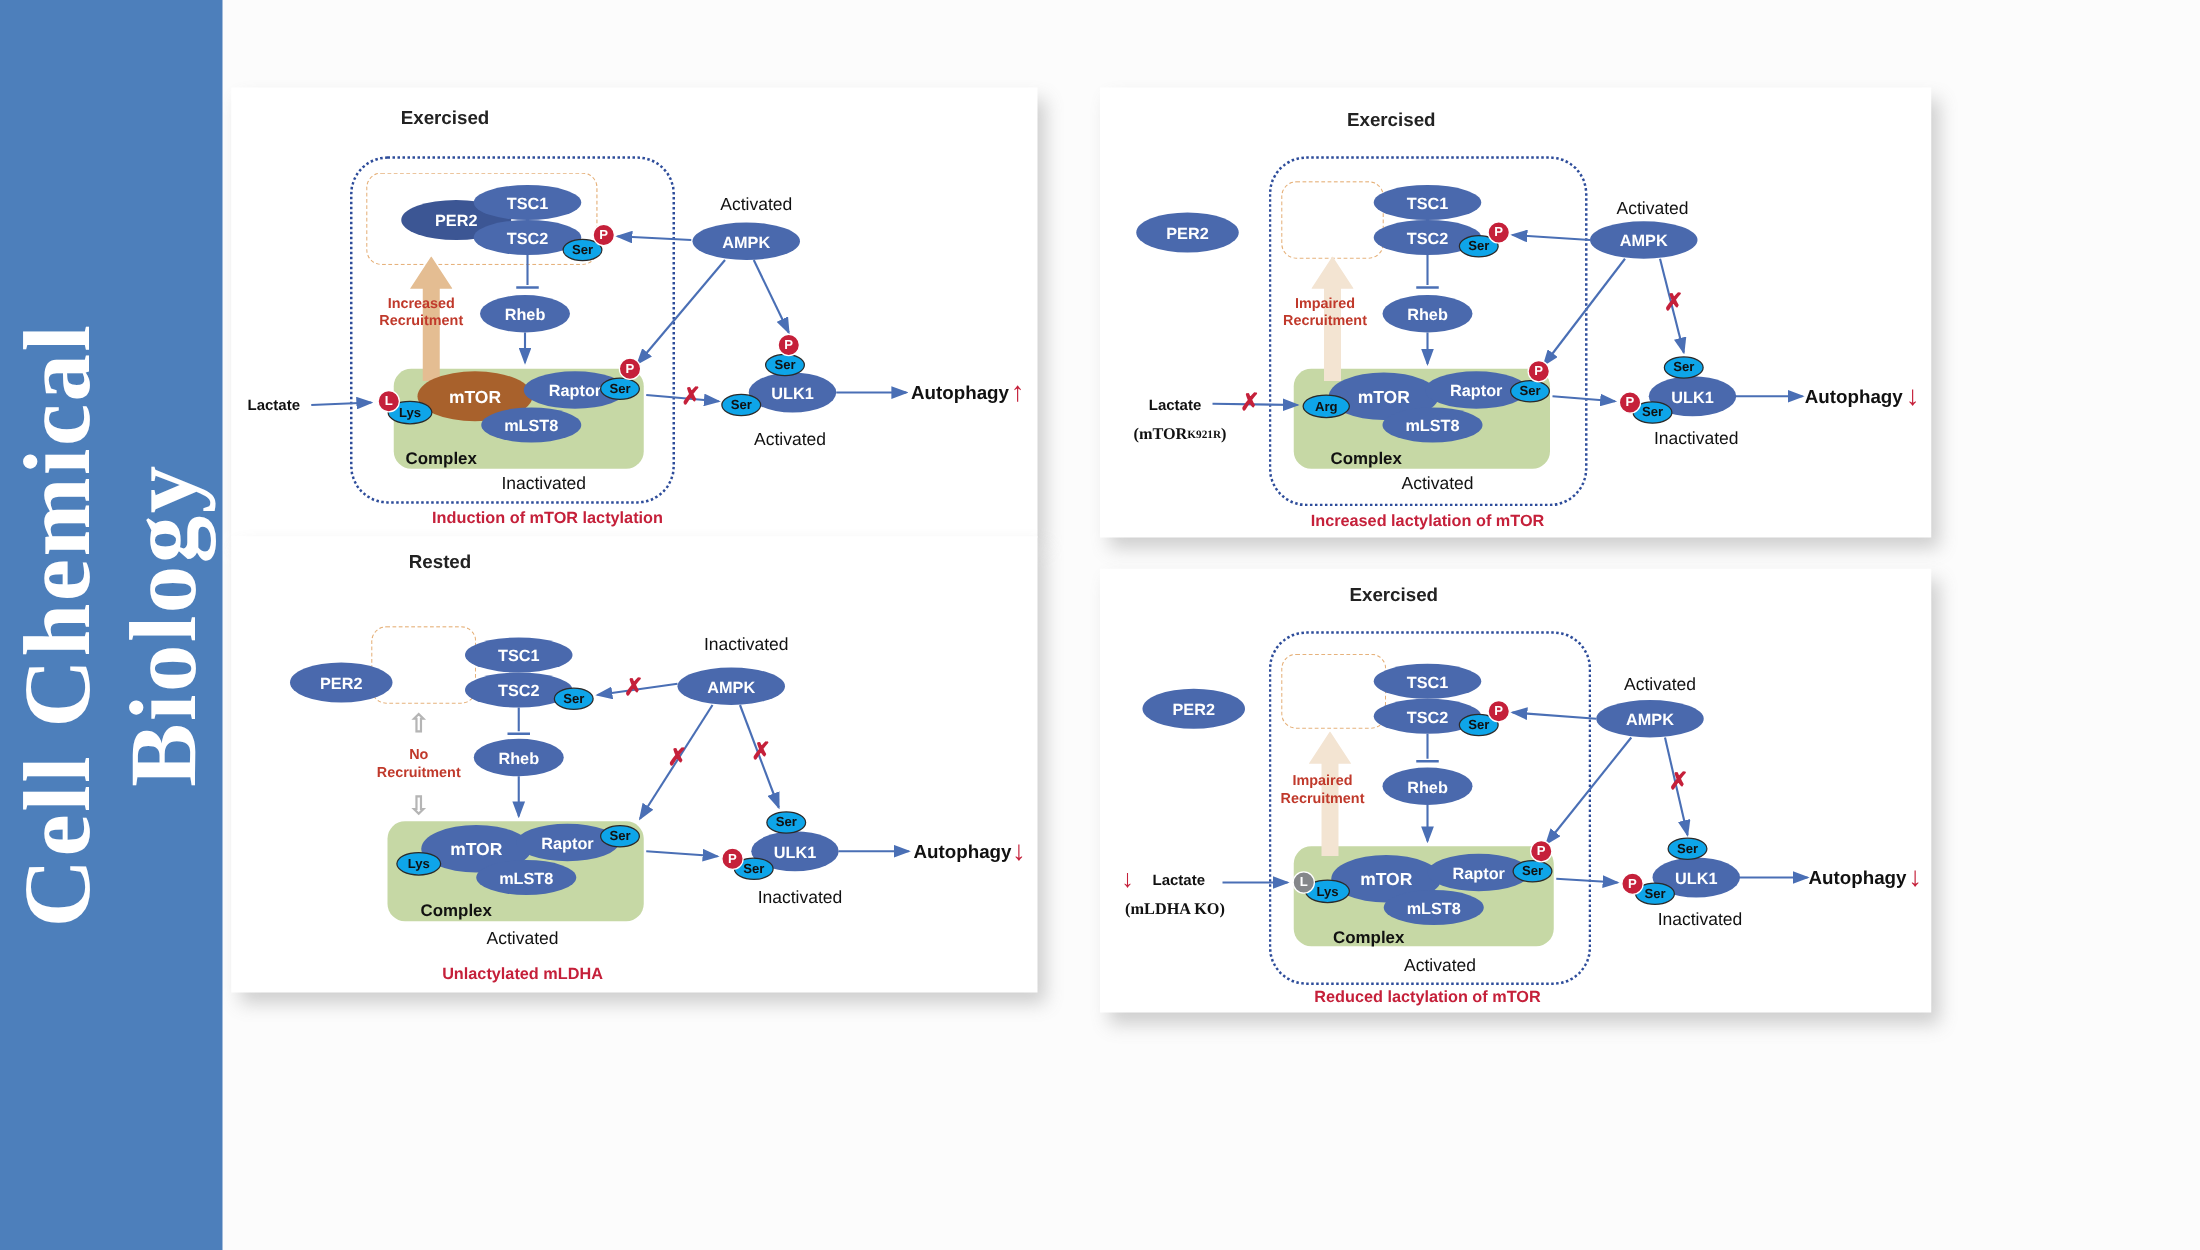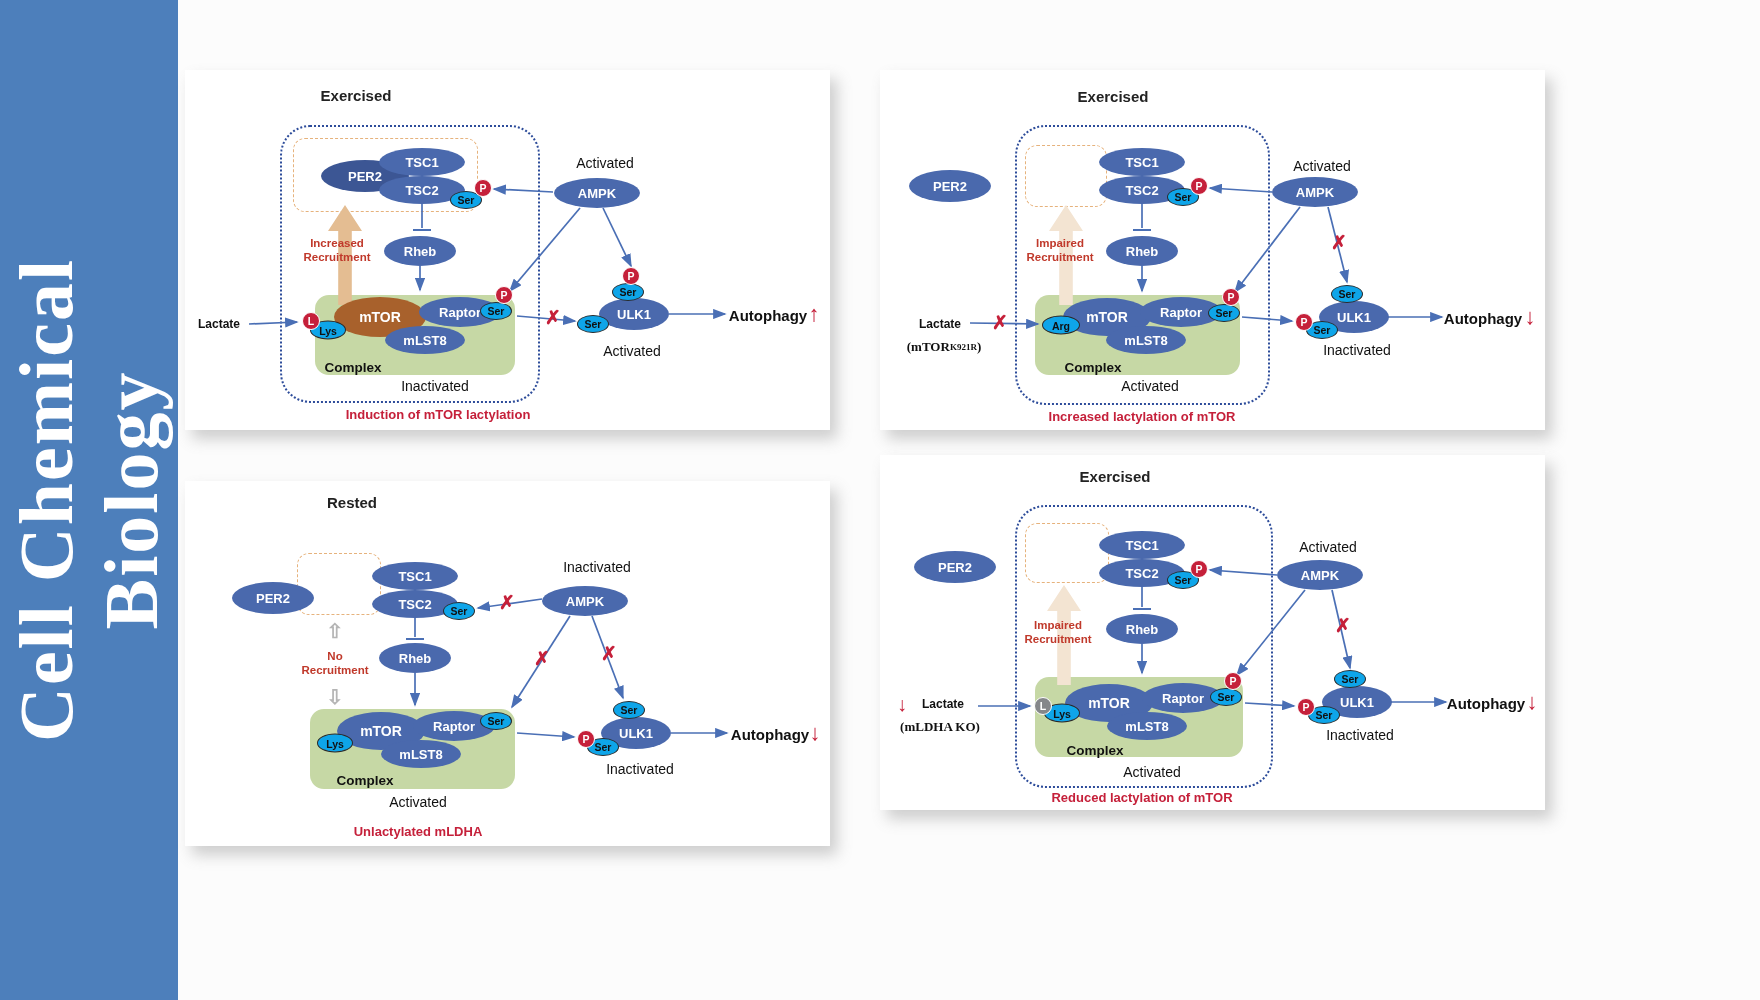--- a/index.html
+++ b/index.html
@@ -156,21 +156,21 @@
     <div class="c dot" style="left:424px;top:252px">P</div>
     <div class="c chip" style="left:442px;top:260px;width:32px;height:18px">Ser</div>
     <div class="c node" style="left:474px;top:247px;width:70px;height:32px">ULK1</div>
     <div class="c chip" style="left:467px;top:224px;width:32px;height:18px">Ser</div>
     <div class="c state" style="left:477px;top:280px">Inactivated</div>
     <div class="c lbl" style="left:603px;top:248px;font-size:15px">Autophagy</div>
     <div class="c redarrow" style="left:650px;top:247px">↓</div>
     <div class="c caption" style="left:262px;top:346px">Increased lactylation of mTOR</div>
   </section>
 
-  <section class="panel" style="left:185px;top:481px;width:645px;height:365px">
+  <section class="panel" style="left:185px;top:429px;width:645px;height:365px">
     <svg class="wires" width="645" height="365">
       <defs>
           <marker id="m3" markerWidth="8" markerHeight="6" refX="7" refY="3" orient="auto">
             <path d="M0,0 L8,3 L0,6 z" fill="#4a6fb5"></path>
           </marker>
         </defs>
       <line x1="357" y1="118" x2="293" y2="127" stroke="#4a6fb5" stroke-width="1.7" marker-end="url(#m3)"></line>
       <line x1="385" y1="135" x2="327" y2="226" stroke="#4a6fb5" stroke-width="1.7" marker-end="url(#m3)"></line>
       <line x1="407" y1="135" x2="438" y2="217" stroke="#4a6fb5" stroke-width="1.7" marker-end="url(#m3)"></line>
       <line x1="230" y1="137" x2="230" y2="156" stroke="#4a6fb5" stroke-width="1.7"></line>

